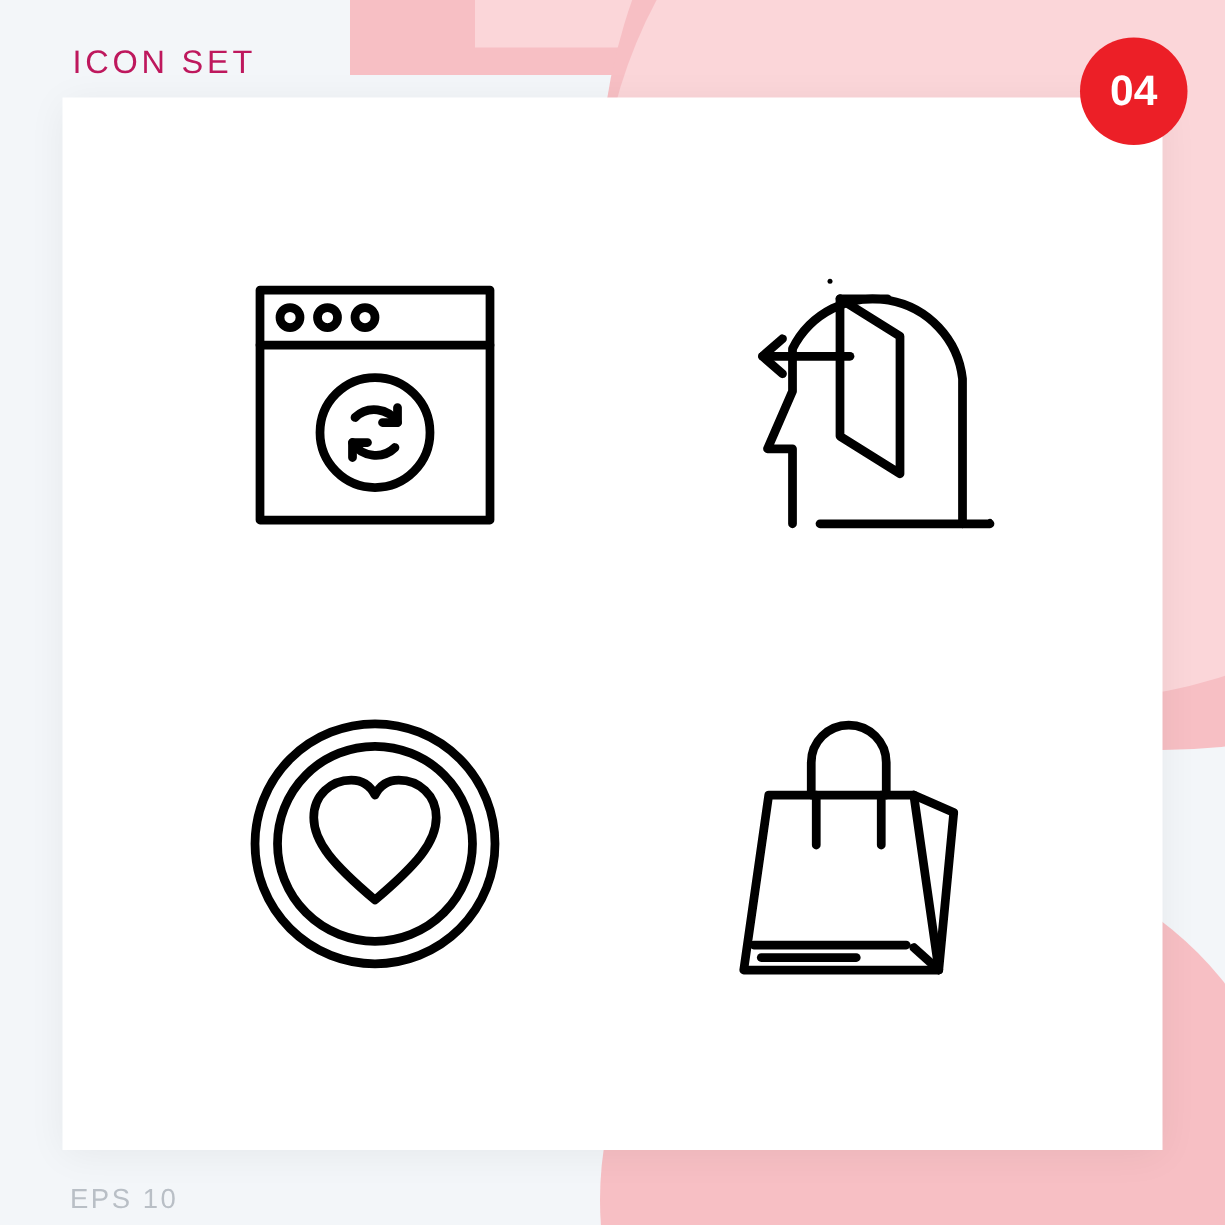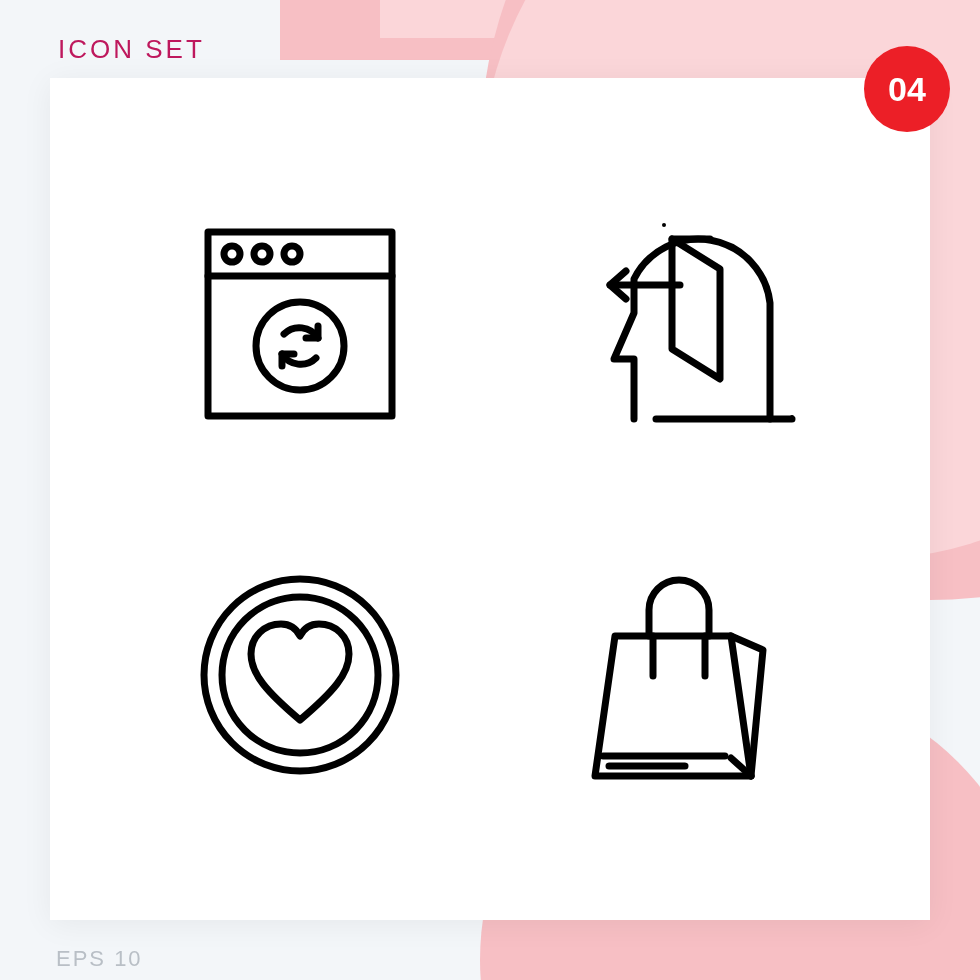--- a/index.html
+++ b/index.html
@@ -24,21 +24,21 @@
     position: absolute;
     top: 34px; left: 58px;
     font-size: 26px;
     letter-spacing: 3px;
     color: #be185d;
     font-weight: 500;
   }
 
   .badge {
     position: absolute;
-    top: 46px; right: 30px;
+    top: 30px; right: 30px;
     width: 86px; height: 86px;
     border-radius: 50%;
     background: #ec1f27;
     color: #fff;
     display: flex;
     align-items: center;
     justify-content: center;
     font-size: 34px;
     font-weight: 700;
     z-index: 30;

